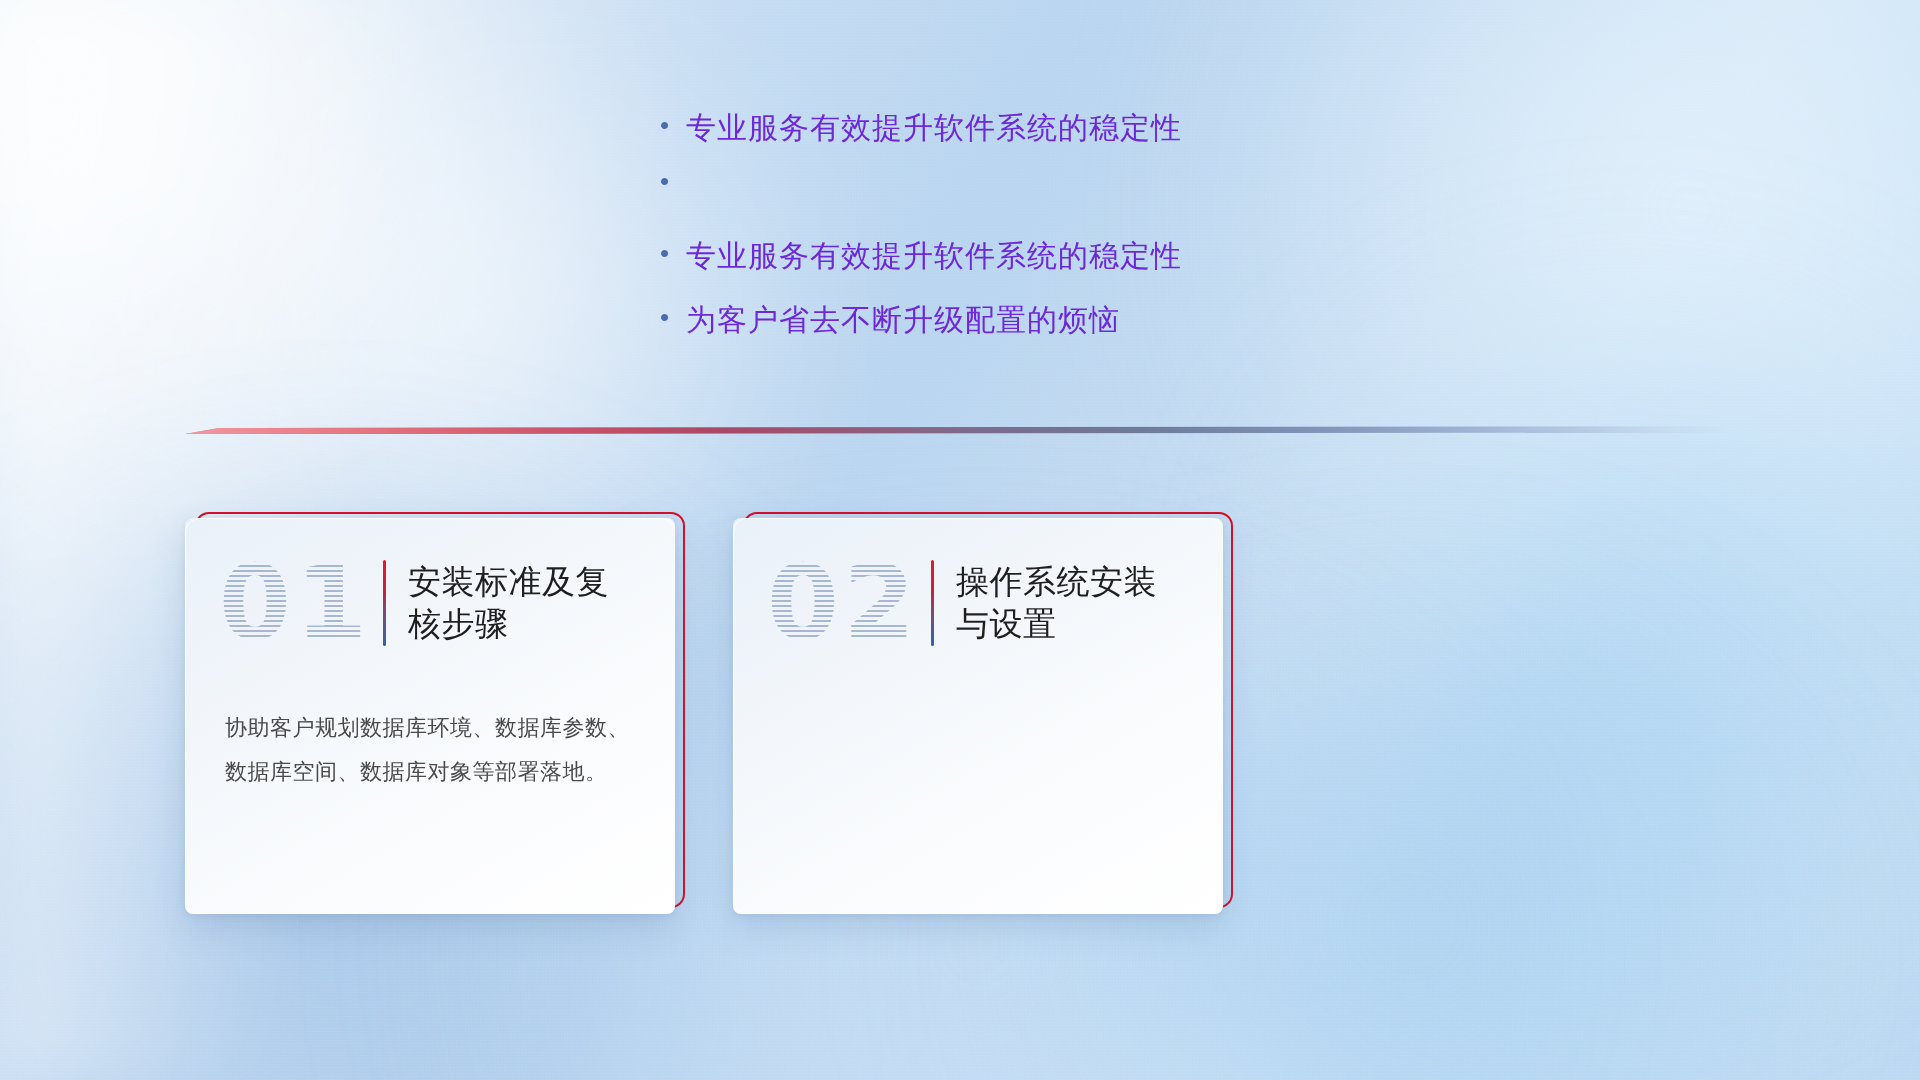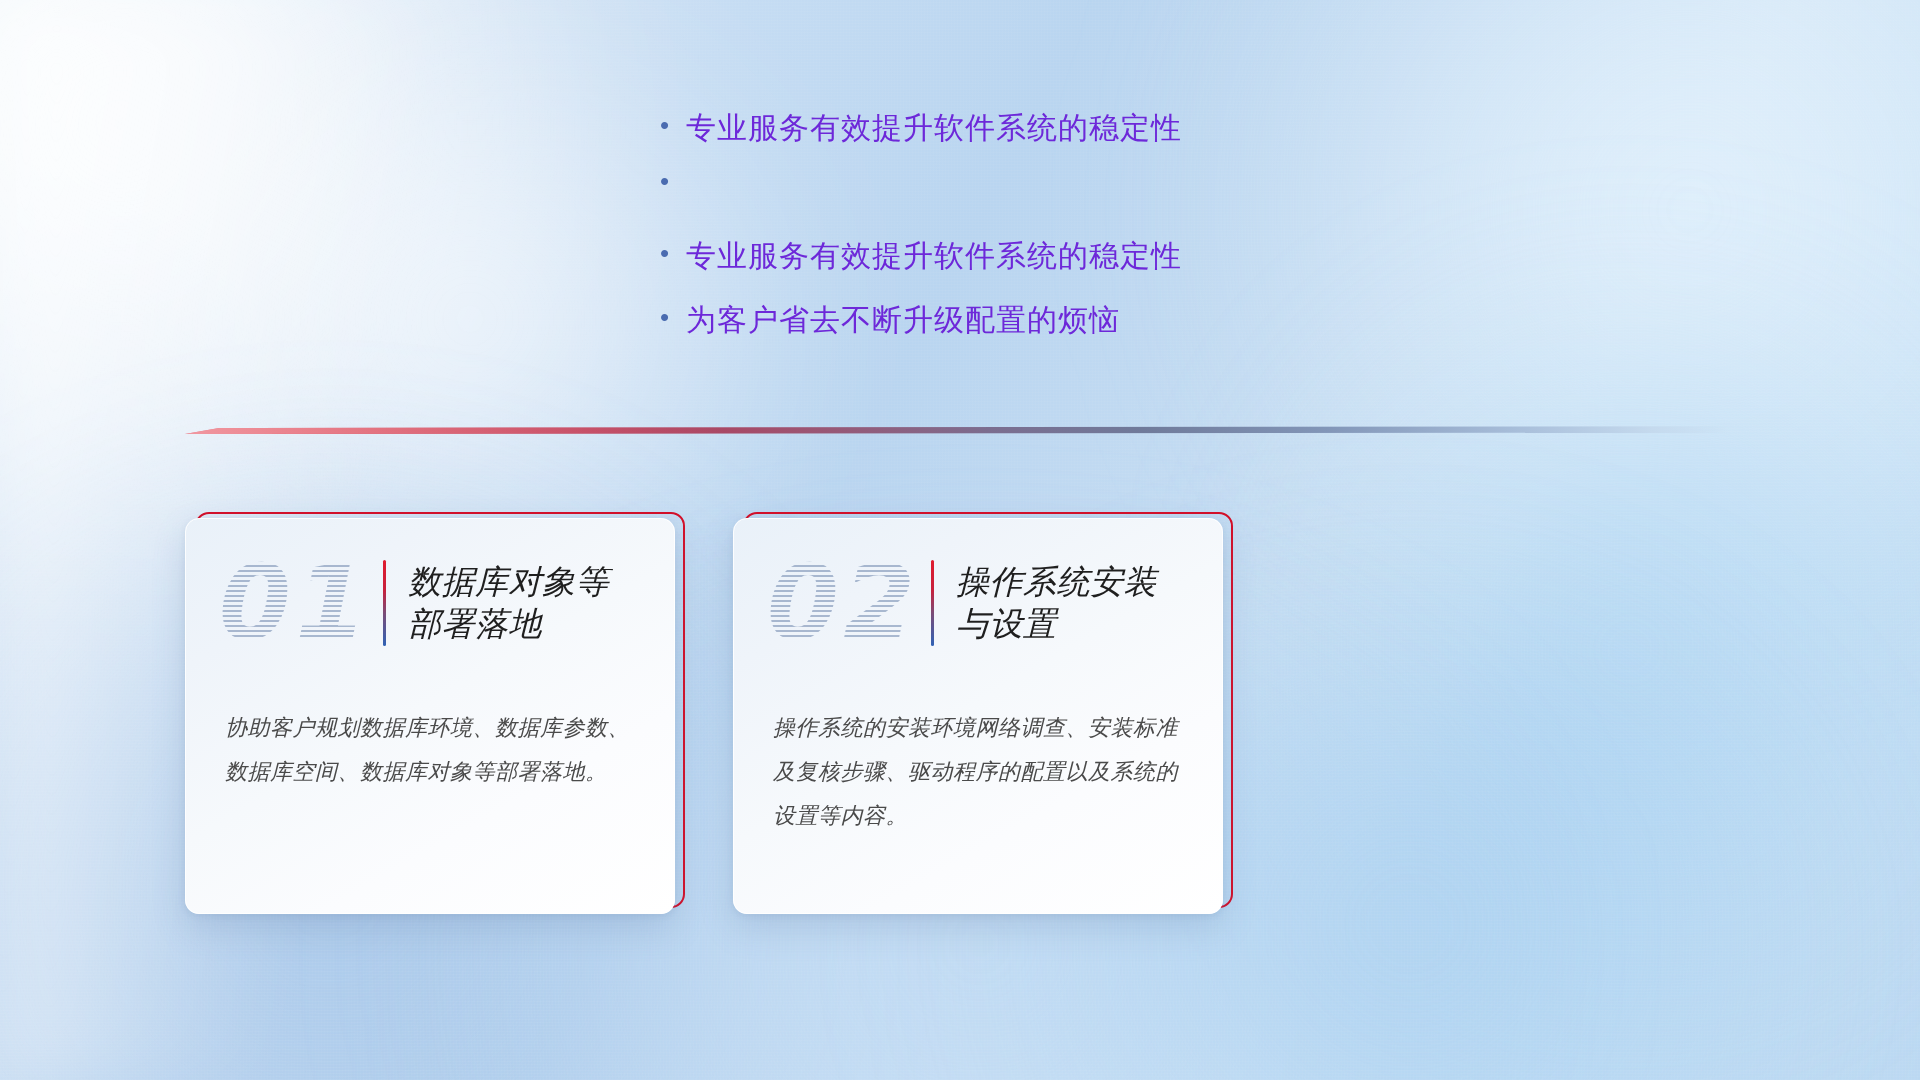--- a/index.html
+++ b/index.html
@@ -100,26 +100,25 @@
   
   .card-frame {
     position:absolute; left:10px; top:-6px;
     width:490px; height:396px;
     border:2px solid #d40f28;
     border-radius:14px;
   }
   .card-panel {
     position:absolute; left:0; top:0;
     width:490px; height:396px;
-    border-radius:14px;
+    border-radius:8px;
     background:linear-gradient(150deg,
        #e9f1f9 0%, #eff4fa 22%, #f6f9fc 48%, #fbfcfe 70%, #ffffff 100%);
     box-shadow:0 14px 34px rgba(83,113,158,.20), 0 2px 6px rgba(83,113,158,.12);
     overflow:hidden;
-    font-style:italic;
   }
   .card-panel::after{
     content:""; position:absolute; inset:0; border-radius:14px;
     border:1px solid rgba(255,255,255,.85);
     pointer-events:none;
   }
 
   .card-head {
     position:absolute; left:0; top:10px;
     width:100%; height:150px;
@@ -208,32 +207,31 @@
 </div>
 
 <div class="cards">
 
   <div class="card-slot">
     <div class="card-frame"></div>
     <div class="card-panel">
       <div class="card-head">
         <div class="card-num">01</div>
         <div class="card-rule"></div>
-        <div class="card-title">数据库对象等部署落地</div>
+        <div class="card-title">安装标准及复核步骤</div>
       </div>
       <div class="card-body">协助客户规划数据库环境、数据库参数、数据库空间、数据库对象等部署落地。</div>
     </div>
   </div>
 
   <div class="card-slot">
     <div class="card-frame"></div>
     <div class="card-panel">
       <div class="card-head">
         <div class="card-num">02</div>
         <div class="card-rule"></div>
         <div class="card-title">操作系统安装与设置</div>
       </div>
-      <div class="card-body">操作系统的安装环境网络调查、安装标准及复核步骤、驱动程序的配置以及系统的设置等内容。</div>
     </div>
   </div>
 
 
 </div>
 
 </body></html>

